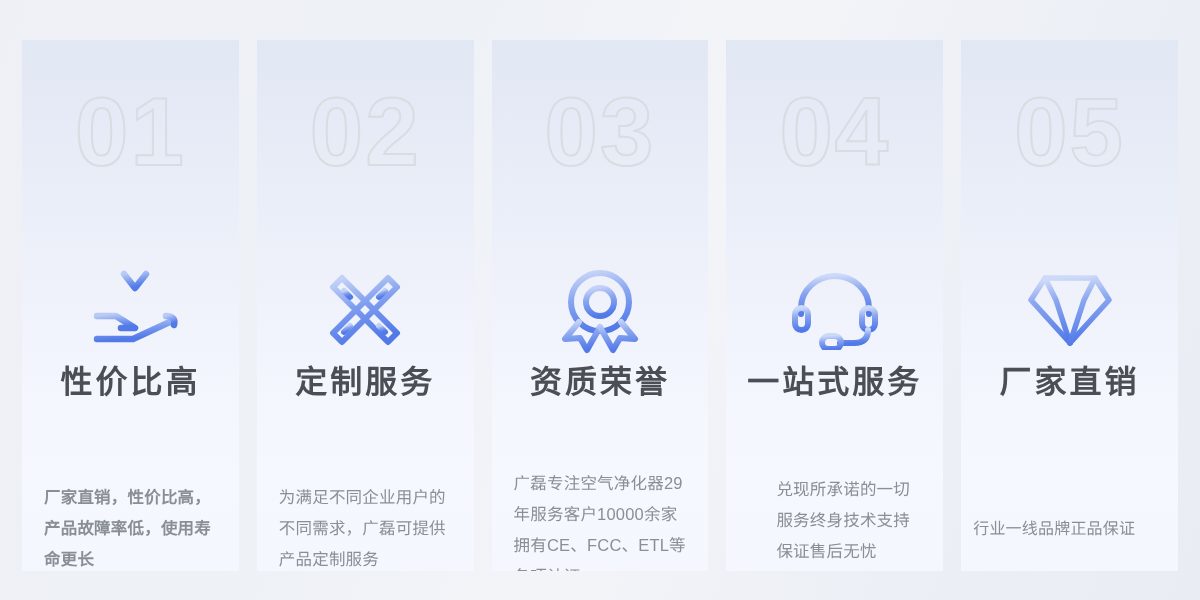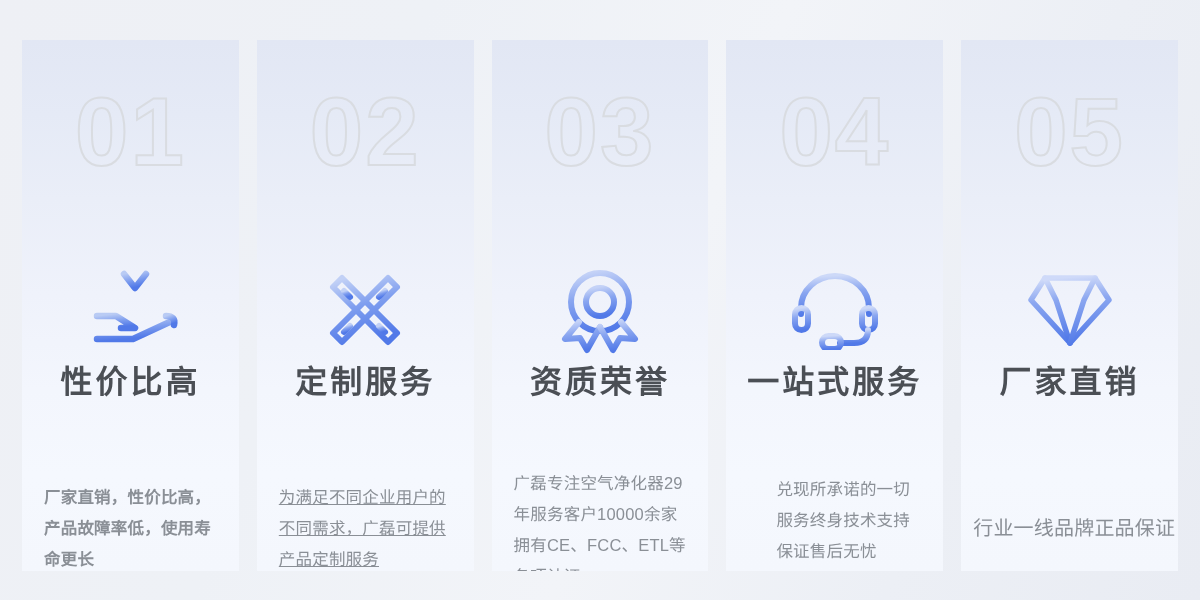--- a/index.html
+++ b/index.html
@@ -101,25 +101,25 @@
     top: 400px;
     left: 22px;
     right: 22px;
     font-size: 16.5px;
     line-height: 31px;
     color: #8a8f96;
     letter-spacing: 0.2px;
   }
   
   .card-1 .desc { top: 442px; font-weight: bold; }
-  .card-2 .desc { top: 442px; text-decoration: underline; }
+  .card-2 .desc { top: 442px; }
   .card-3 .desc { top: 428px; }
   .card-4 .desc { top: 434px; margin-left: 28px; }
   .card-5 .desc { top: 473px; left: 12px; right: 12px; }
-  .card-5 .desc { white-space: nowrap; font-size: 20px; }
+  .card-5 .desc { white-space: nowrap; font-size: 16px; }
 </style>
 </head>
 <body>
 
 <div id="stage">
 
   <div id="cards">
 
     <div class="card card-1">
       <div class="wm">01</div>

